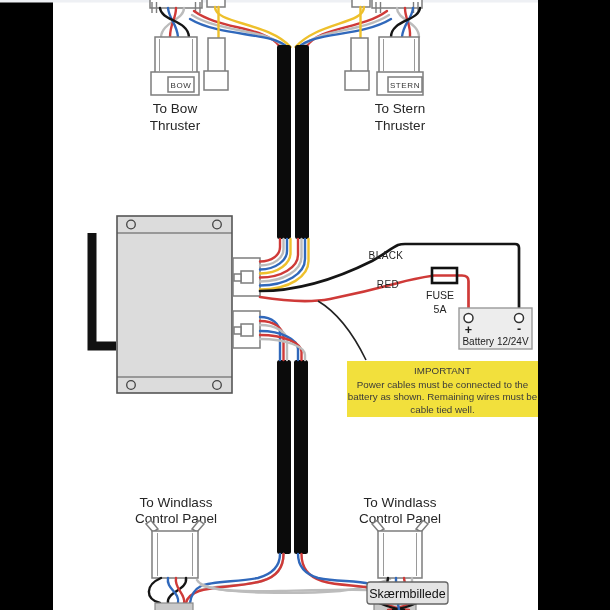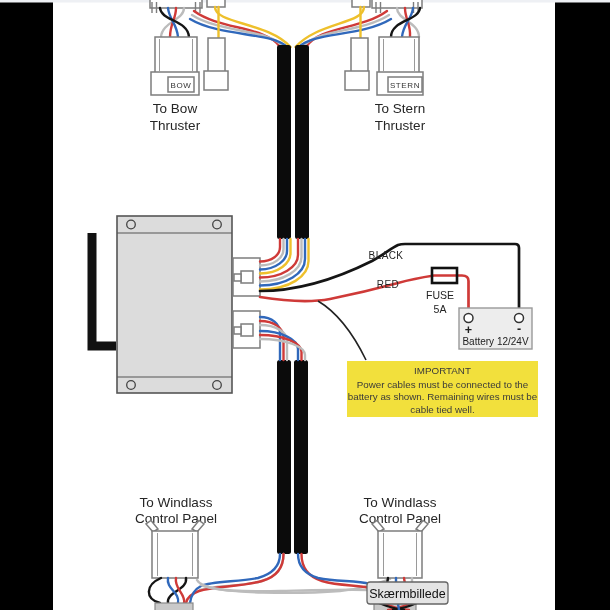--- a/index.html
+++ b/index.html
@@ -1,16 +1,16 @@
 <!DOCTYPE html>
 <html><head>
 <meta charset="utf-8">
 <style>
   html,body{margin:0;padding:0;background:#000;}
-  .stage{position:relative;width:610px;height:610px;background:#fff;overflow:hidden;
+  .stage{position:relative;width:538px;height:610px;background:#fff;overflow:hidden;
          font-family:"Liberation Sans", sans-serif;}
   svg{position:absolute;left:0;top:0;display:block;}
   
   .w{fill:none;stroke-width:2.4;stroke-linecap:round;}
   .wR{stroke:#cf3a38;}
   .wB{stroke:#3068bb;}
   .wY{stroke:#eec02c;}
   .wG{stroke:#bcbcbc;}
   .wK{stroke:#151515;}
   .pwr{stroke-width:2.7;}

